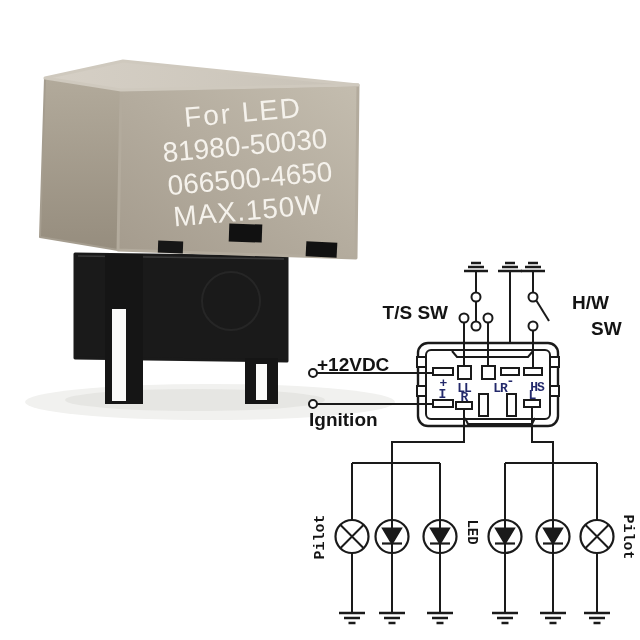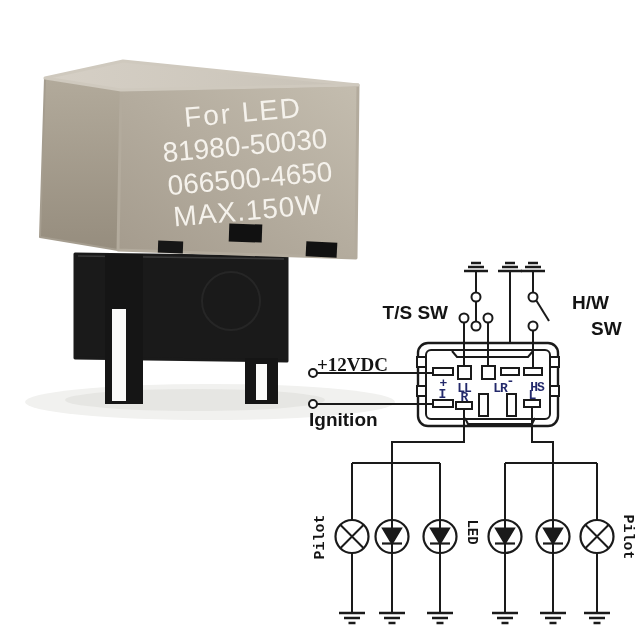--- a/index.html
+++ b/index.html
@@ -173,21 +173,21 @@
   </svg>
 
   <div class="relay-line" style="left:243px;top:113px;letter-spacing:2px;">For LED</div>
   <div class="relay-line" style="left:245px;top:146px;">81980-50030</div>
   <div class="relay-line" style="left:250px;top:179px;">066500-4650</div>
   <div class="relay-line" style="left:248px;top:211px;letter-spacing:1px;">MAX.150W</div>
 
   <div class="lbl diag" style="left:350px;top:302px;width:98px;text-align:right;">T/S SW</div>
   <div class="lbl diag" style="left:556px;top:292px;margin-left:16px;">H/W</div>
   <div class="lbl diag" style="left:558px;top:318px;margin-left:33px;">SW</div>
-  <div class="lbl diag" style="left:317px;top:354px;font-family:Liberation Serif, serif;">+12VDC</div>
+  <div class="lbl diag" style="left:317px;top:354px;">+12VDC</div>
   <div class="lbl diag" style="left:309px;top:409px;">Ignition</div>
 
   <div class="pinlbl" style="left:443px;top:383px;">+</div>
   <div class="pinlbl" style="left:464px;top:388px;font-family:Liberation Mono, monospace;">LL</div>
   <div class="pinlbl" style="left:500px;top:388px;">LR</div>
   <div class="pinlbl" style="left:510px;top:381px;">-</div>
   <div class="pinlbl" style="left:537px;top:387px;">HS</div>
   <div class="pinlbl" style="left:442px;top:394px;">I</div>
   <div class="pinlbl" style="left:464px;top:397px;">R</div>
   <div class="pinlbl" style="left:532px;top:395px;">L</div>

